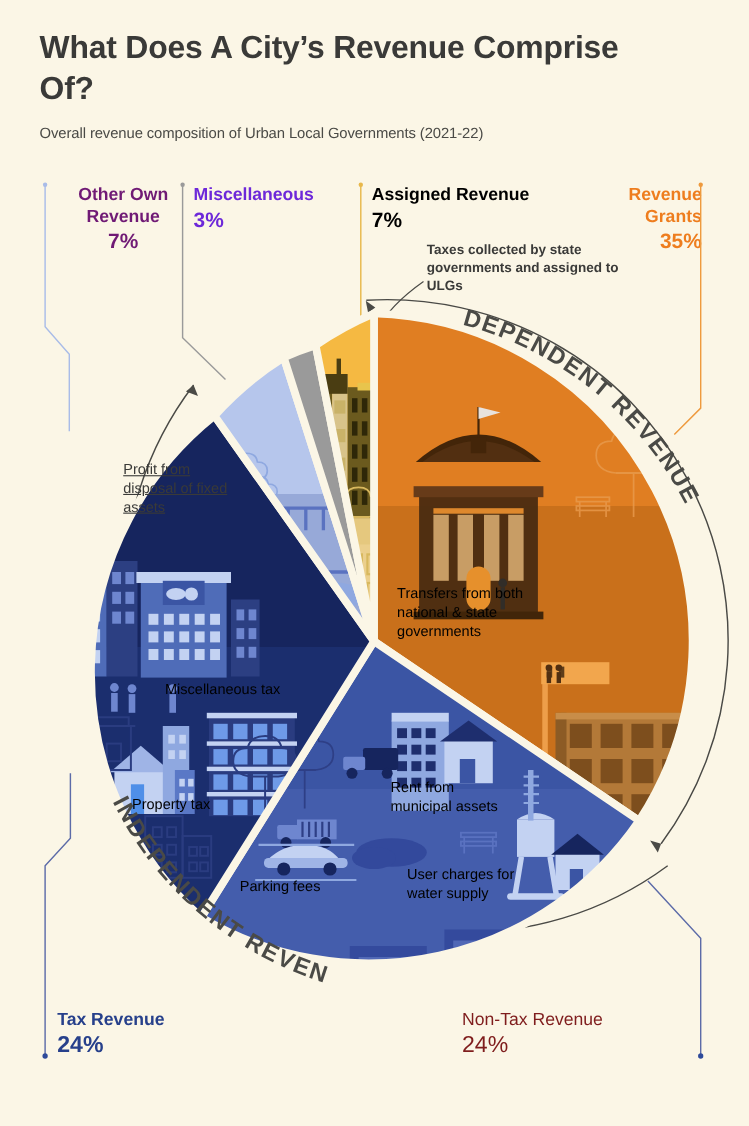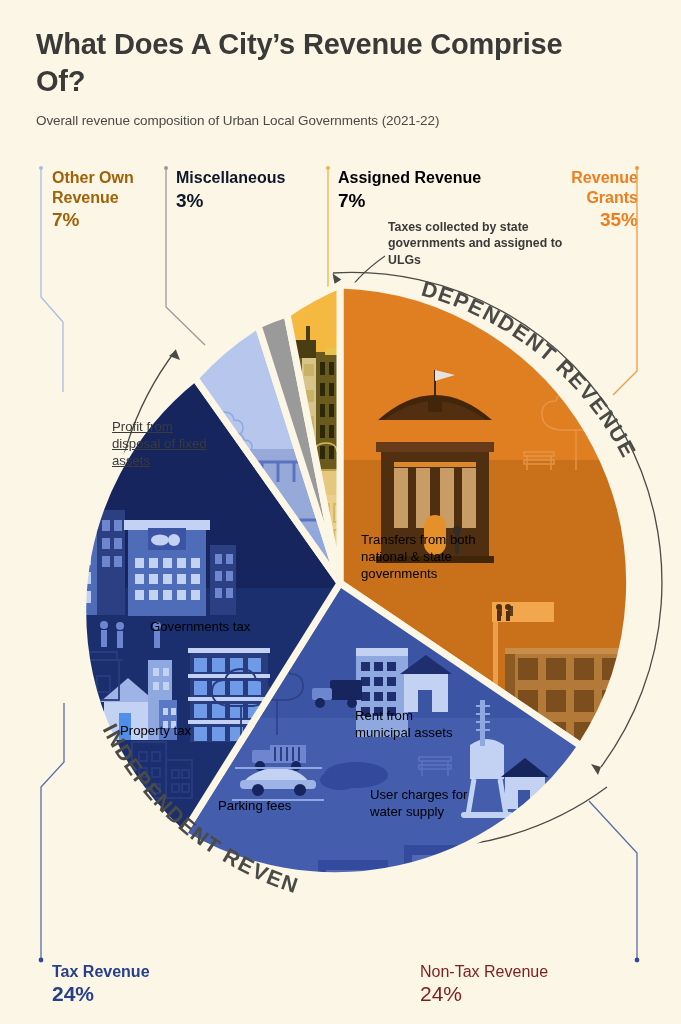--- a/index.html
+++ b/index.html
@@ -19,34 +19,34 @@
   .subtitle{
     position:absolute;left:36px;top:113px;width:600px;
     font-size:13.5px;color:#4A4A46;letter-spacing:-0.1px;
   }
 
   
   .lg{position:absolute;font-weight:bold;line-height:1.22;}
   .lg .nm{font-size:16px;display:block;}
   .lg .pc{font-size:19px;display:block;margin-top:1px;}
 
-  #lg-oor{left:52px;top:168px;width:120px;color:#a16207;}
-  #lg-misc{left:176px;top:168px;width:150px;color:#0f172a;}
+  #lg-oor{left:52px;top:168px;width:120px;color:#701a75;text-align:center;}
+  #lg-misc{left:176px;top:168px;width:150px;color:#6d28d9;}
   #lg-assigned{left:338px;top:168px;width:190px;color:#000000;}
   #lg-grants{left:528px;top:168px;width:110px;color:#EE7D1E;text-align:right;}
 
   .note{
     position:absolute;left:388px;top:219px;width:175px;
     font-size:12.3px;font-weight:bold;line-height:1.33;color:#3A3A38;
   }
 
   
   #lg-tax{position:absolute;left:52px;top:919px;width:200px;color:#27408B;font-weight:bold;}
   #lg-nontax{position:absolute;left:420px;top:919px;width:205px;color:#7f1d1d;font-weight:normal;}
-  #lg-tax .nm,#lg-nontax .nm{font-size:16px;display:block;margin-top:44px;}
+  #lg-tax .nm,#lg-nontax .nm{font-size:16px;display:block;}
   #lg-tax .pc,#lg-nontax .pc{font-size:21px;display:block;margin-top:1px;}
 
   
   svg.layer{position:absolute;left:0;top:0;width:681px;height:1024px;overflow:visible;}
   svg.layer.under{z-index:1;}
   svg.layer.over{z-index:3;pointer-events:none;}
 
   .seglabel{
     position:absolute;z-index:4;
     font-size:13.2px;line-height:1.3;color:#000000;
@@ -668,20 +668,20 @@
   <div id="lg-tax">
     <span class="nm">Tax Revenue</span>
     <span class="pc">24%</span>
   </div>
   <div id="lg-nontax">
     <span class="nm">Non-Tax Revenue</span>
     <span class="pc">24%</span>
   </div>
 
   <div class="seglabel dark" id="sl-profit">Profit from disposal of fixed assets</div>
-  <div class="seglabel" id="sl-prof">Governments tax</div>
+  <div class="seglabel" id="sl-prof">Miscellaneous tax</div>
   <div class="seglabel" id="sl-prop">Property tax</div>
   <div class="seglabel" id="sl-park">Parking fees</div>
   <div class="seglabel" id="sl-rent">Rent from municipal assets</div>
   <div class="seglabel" id="sl-user">User charges for water supply</div>
   <div class="seglabel" id="sl-trans">Transfers from both national &amp; state governments</div>
 
 </div>
 
 </body></html>

